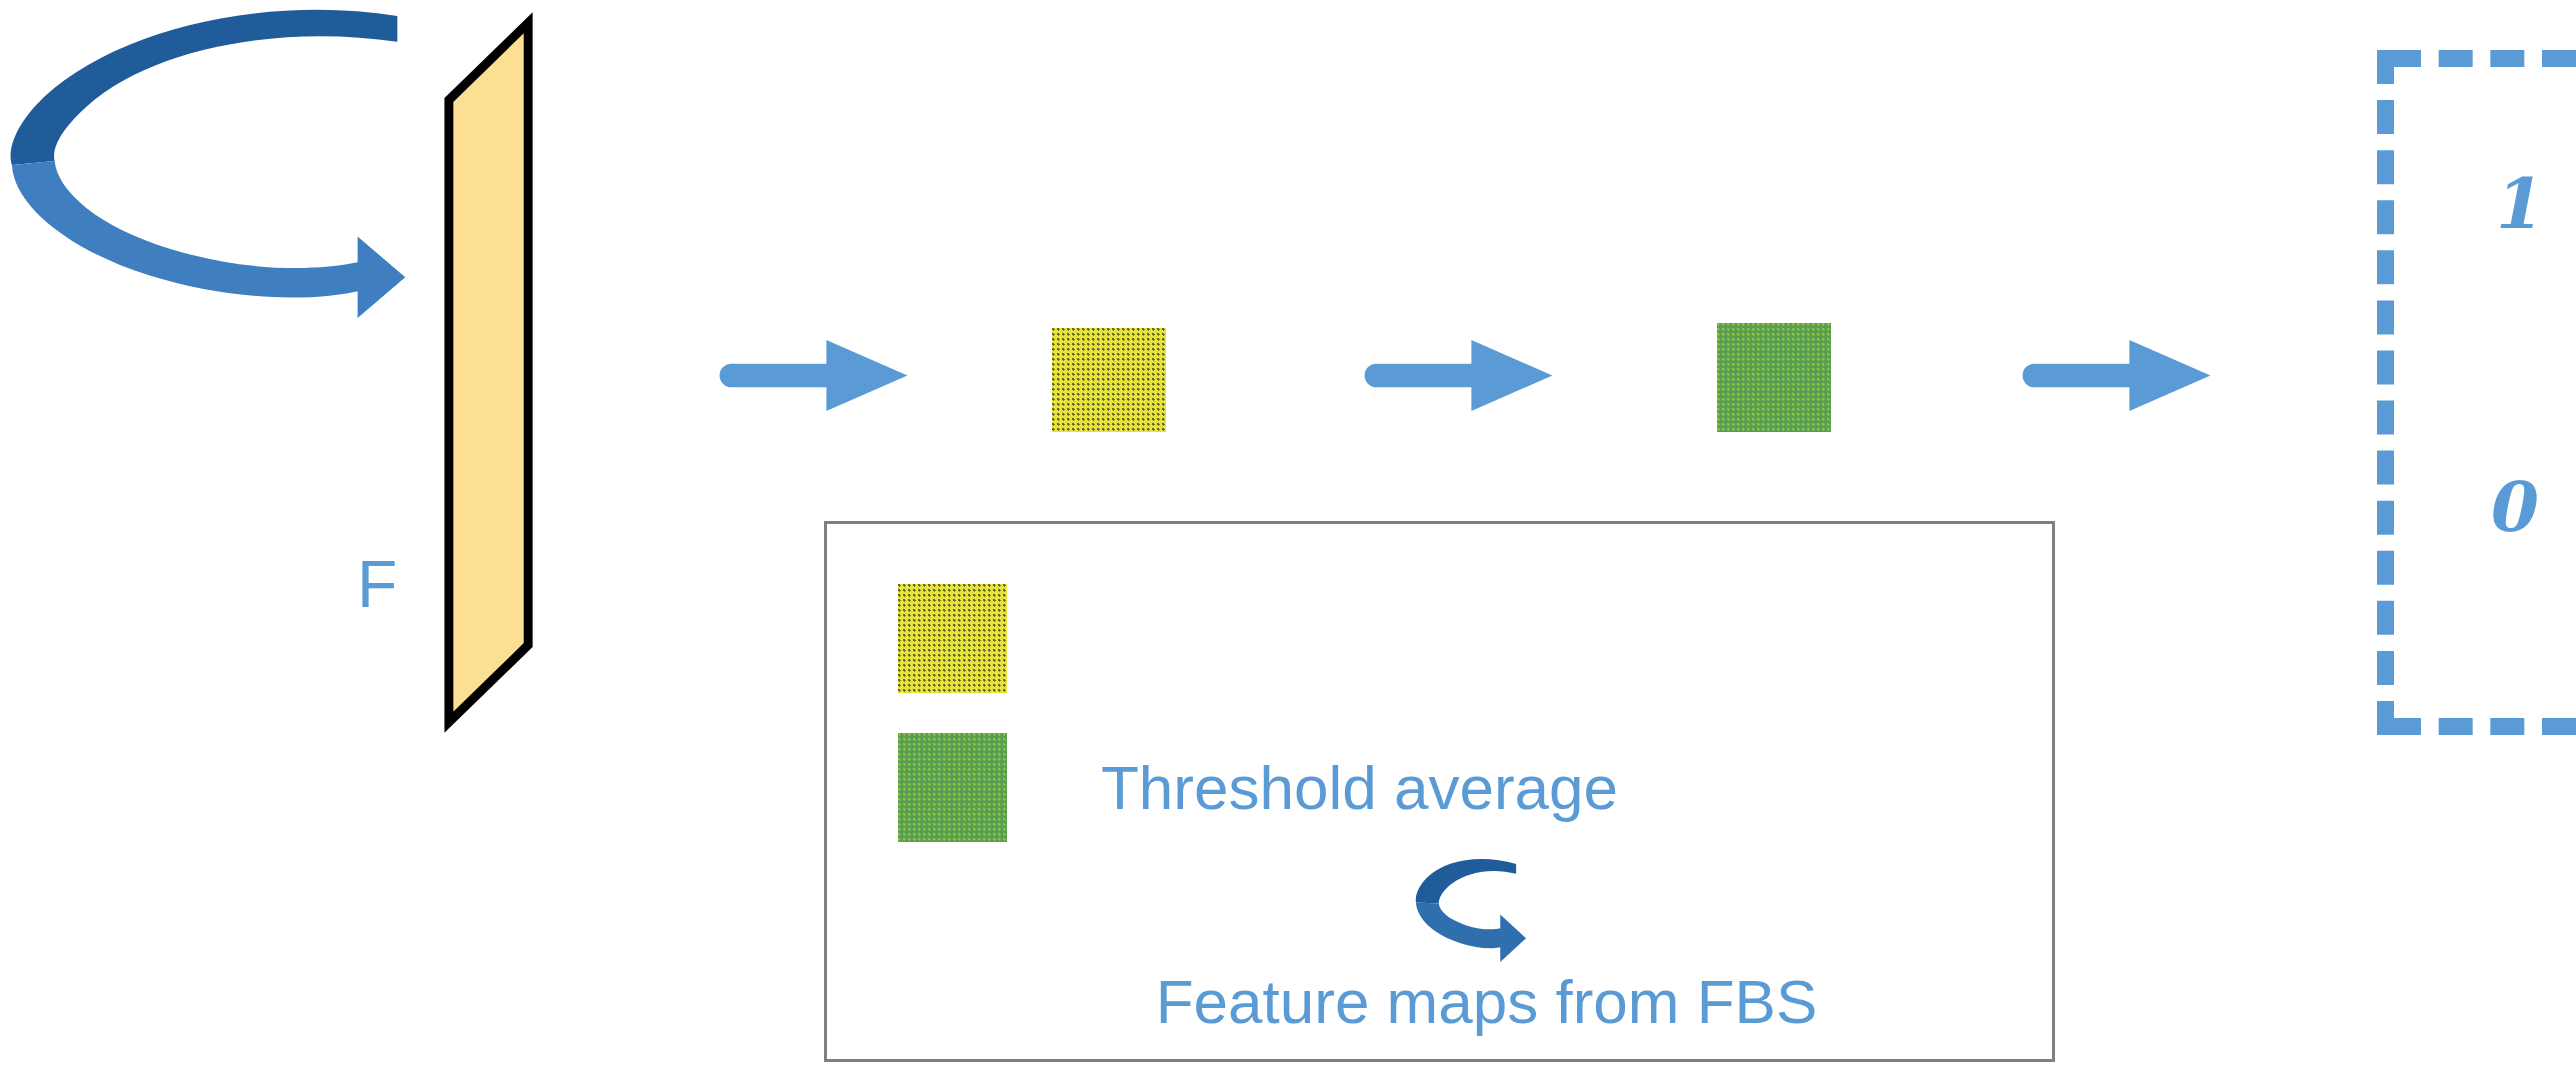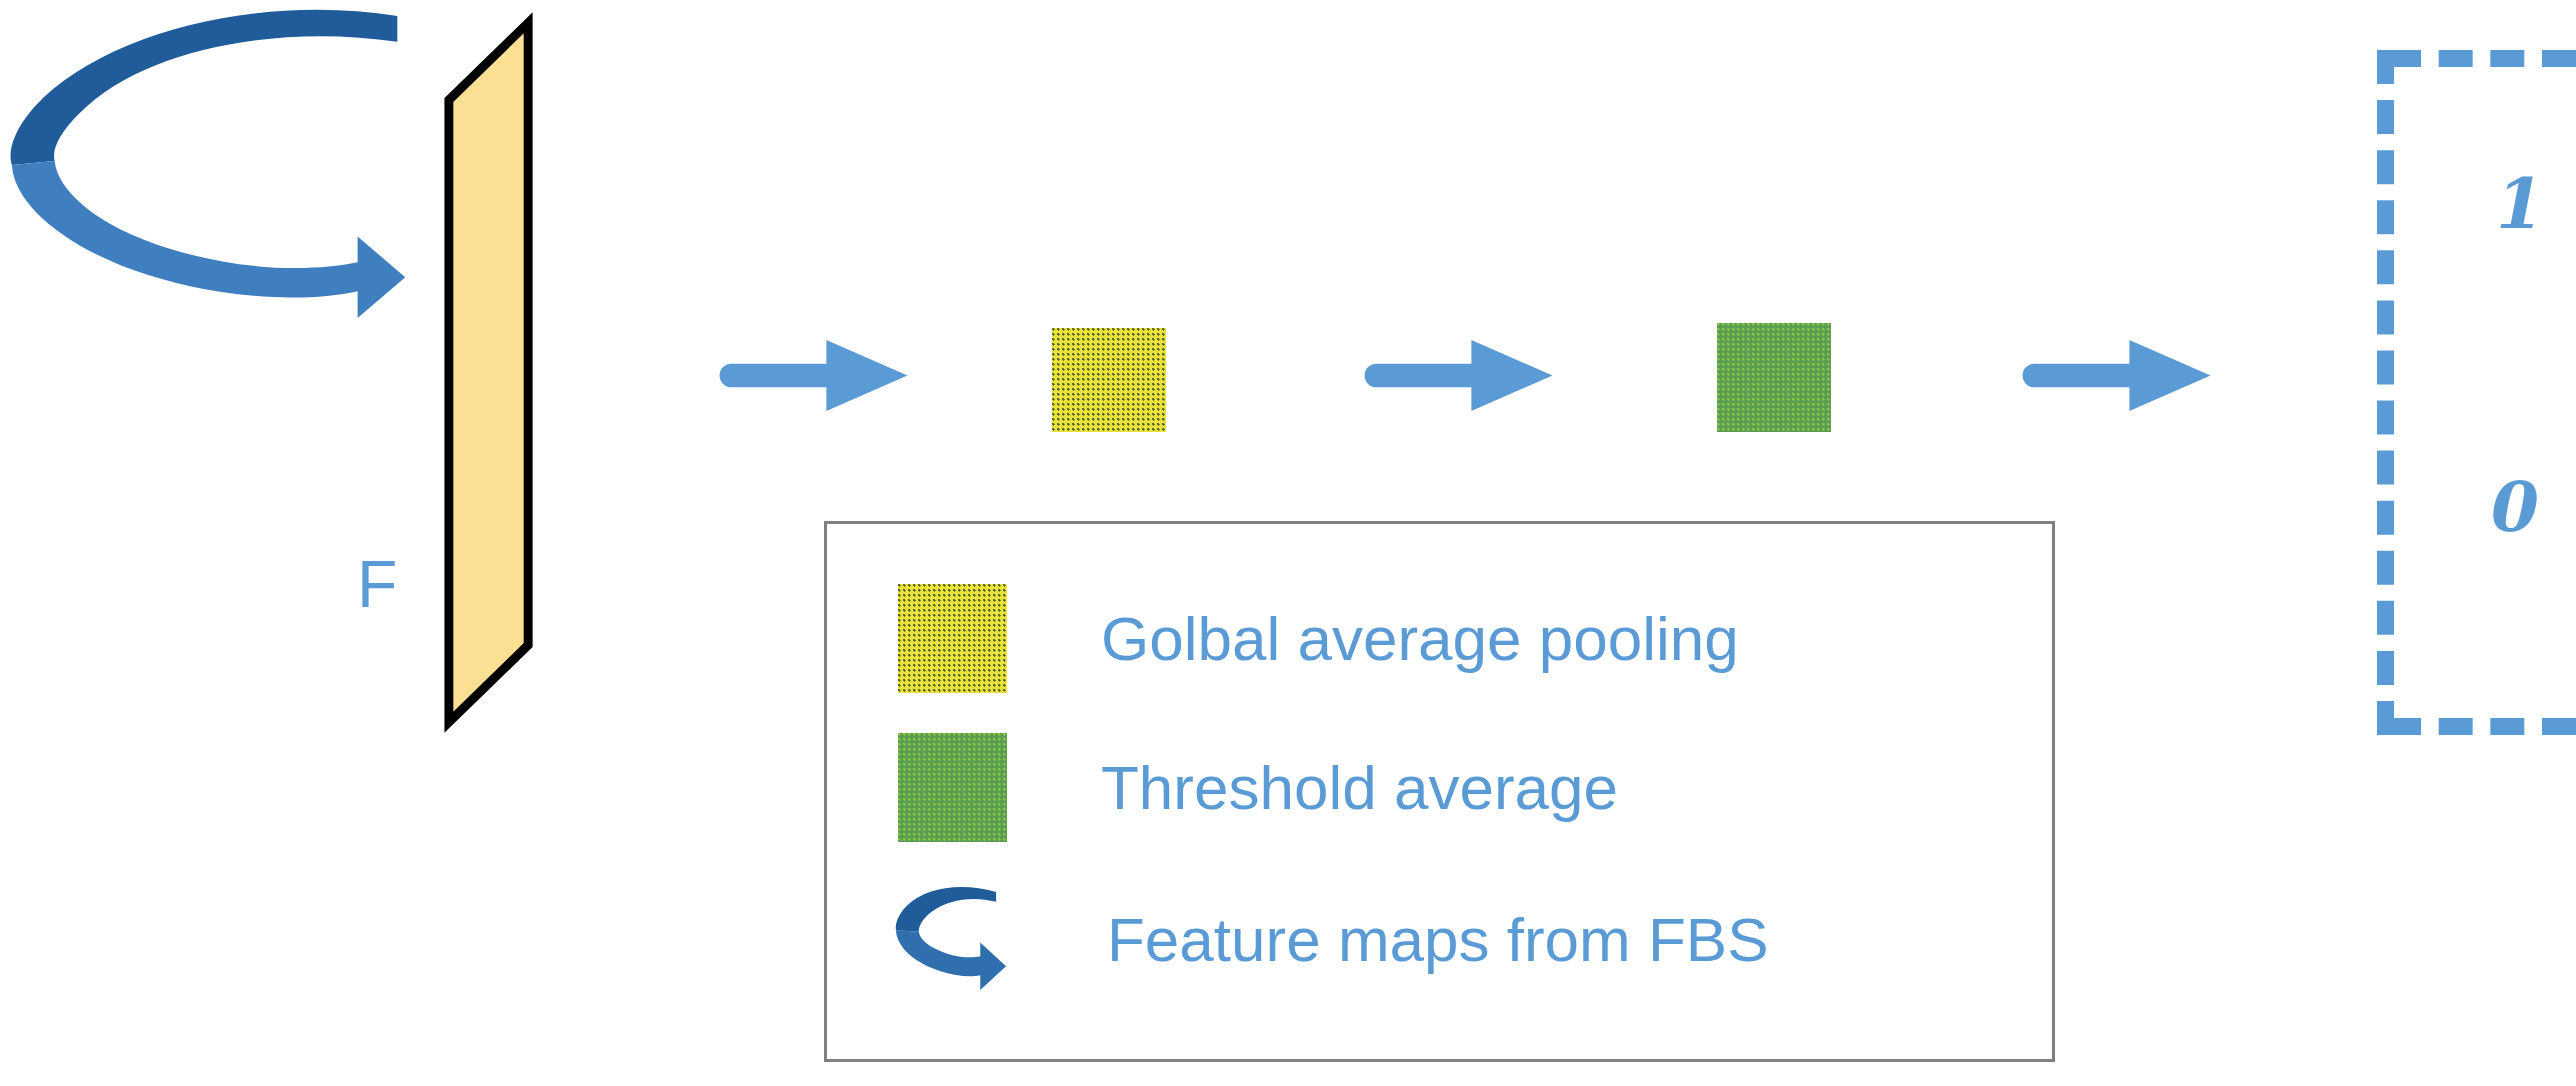--- a/index.html
+++ b/index.html
@@ -123,21 +123,21 @@
   .legend-row {
     position: absolute;
     left: 0;
     width: 100%;
     height: 139px;
     display: flex;
     align-items: center;
   }
   #legend-row-0 { top: 45px; }
   #legend-row-1 { top: 194px; }
-  #legend-row-2 { top: 346px; }
+  #legend-row-2 { top: 328px; flex-direction: column; }
 
   .legend-marker {
     width: 109px;
     height: 109px;
     margin-left: 71px;
     flex: 0 0 auto;
     position: relative;
   }
   .legend-label {
     margin-left: 94px;
@@ -219,21 +219,20 @@
     <div class="bracket-edge-h bracket-top"></div>
     <div class="bracket-edge-h bracket-bottom"></div>
     <div class="bit" id="bit-one">1</div>
     <div class="bit" id="bit-zero">0</div>
   </div>
 
   <div class="abs" id="legend">
 
     <div class="legend-row" id="legend-row-0">
       <div class="legend-marker swatch-yellow"></div>
-      <div class="legend-label">Golbal average pooling</div>
     </div>
 
     <div class="legend-row" id="legend-row-1">
       <div class="legend-marker swatch-green"></div>
       <div class="legend-label">Threshold average</div>
     </div>
 
     <div class="legend-row" id="legend-row-2">
       <div class="legend-marker arrow-marker">
         <svg width="124" height="119" viewBox="0 0 125 120" xmlns="http://www.w3.org/2000/svg">

